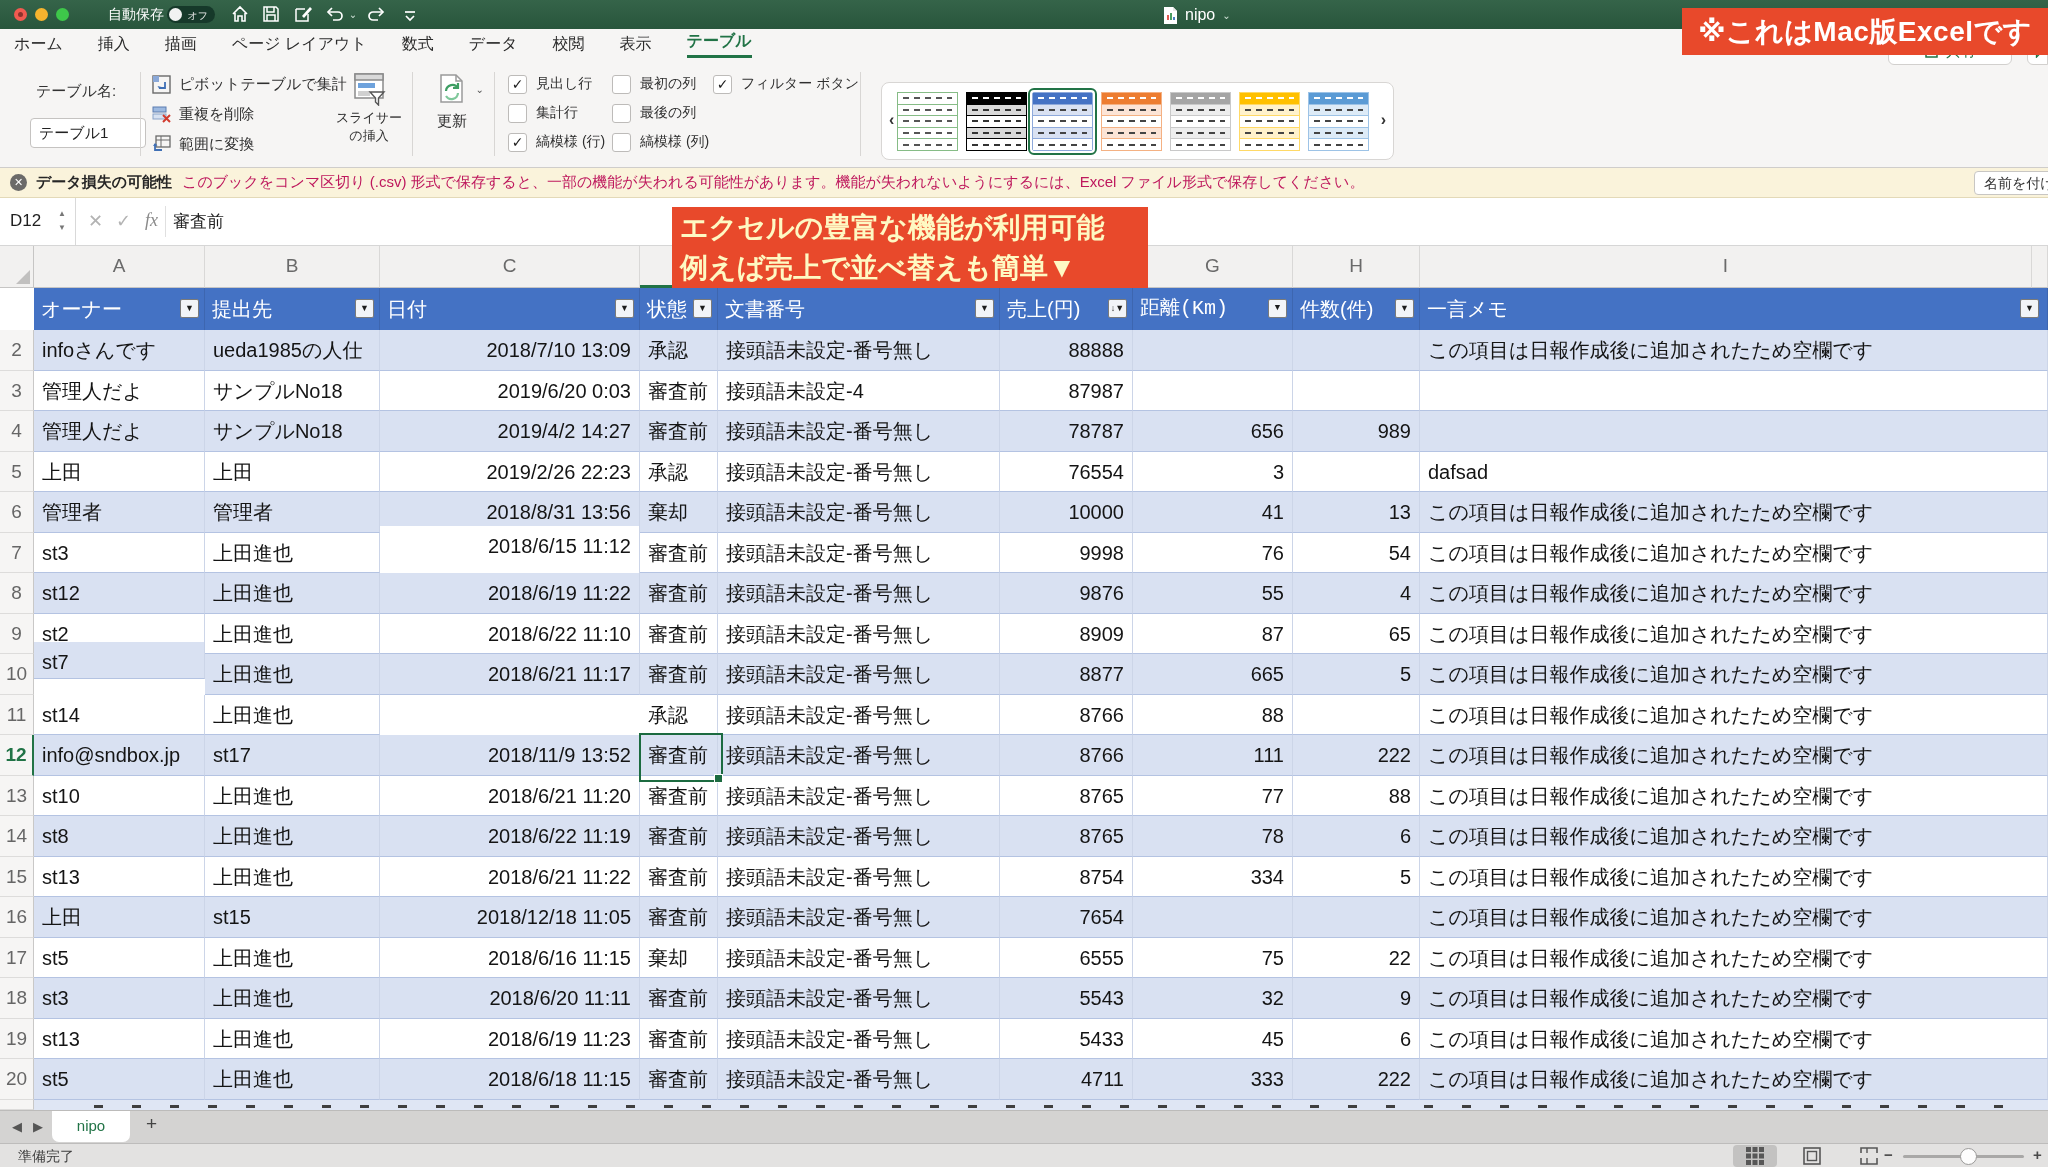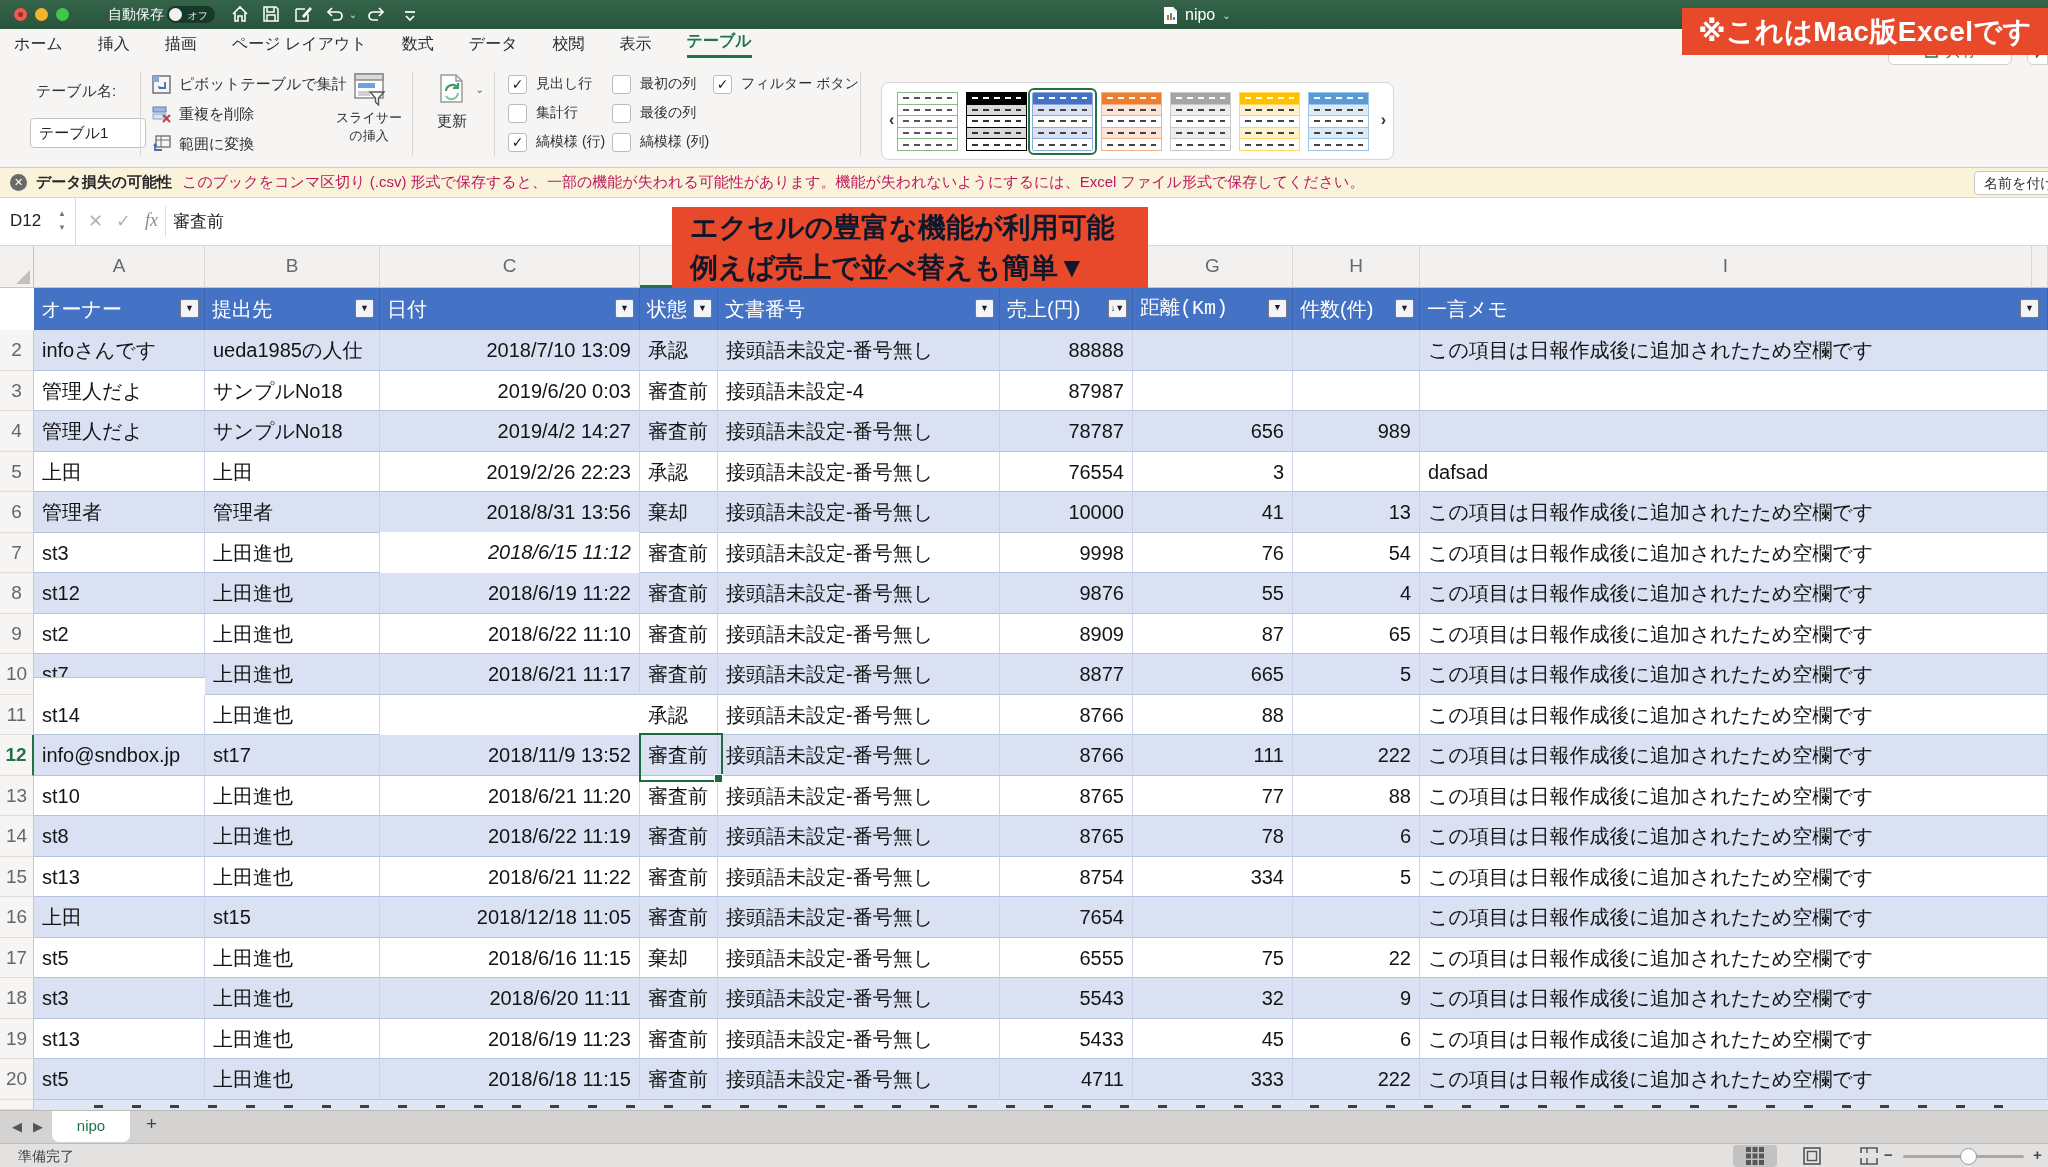--- a/index.html
+++ b/index.html
@@ -19,22 +19,22 @@
   .toggle .knob{position:absolute;left:2px;top:2px;width:13px;height:13px;border-radius:50%;background:#f2f2f2;}
   .toggle .tlabel{position:absolute;right:7px;top:3px;font-size:10px;color:#e8e8e8;}
   .tbicon{position:absolute;top:4px;width:22px;height:22px;color:#fff;text-align:center;}
   .tbicon svg{width:20px;height:20px;}
   .doctitle{position:absolute;left:1163px;top:4px;height:22px;color:#fff;font-size:16px;display:flex;align-items:center;gap:7px;}
   .chev{font-size:10px;color:#cfe0d6;}
 
   
   .banner{left:1682px;top:8px;width:366px;height:47px;background:#e8492b;color:#fff;font-weight:bold;
           font-size:28px;text-align:center;line-height:47px;z-index:60;letter-spacing:0.5px;}
-  .annotation{left:672px;top:207px;width:476px;height:81px;background:#e8492b;color:#0f172a;font-weight:bold;
-              font-size:28px;line-height:40px;padding:1px 0 0 18px;z-index:40;white-space:nowrap;}
+  .annotation{left:672px;top:207px;width:476px;height:81px;background:#e8492b;color:#fef9c3;font-weight:bold;
+              font-size:28px;line-height:40px;padding:1px 0 0 8px;z-index:40;white-space:nowrap;}
 
   
   .tabrow{left:0;top:29px;width:2048px;height:31px;background:#f6f5f4;}
   .tabs{position:absolute;left:14px;top:0;display:flex;gap:35px;height:31px;align-items:center;}
   .rtab{font-size:16px;color:#2b2b2b;white-space:nowrap;}
   .rtab.active{color:#217346;font-weight:bold;border-bottom:3px solid #217346;padding-bottom:3px;}
   .sharebtn{left:1888px;top:37px;width:124px;height:28px;background:#fff;border:1px solid #d2d0ce;border-radius:6px;
             color:#217346;font-size:15px;display:flex;align-items:center;justify-content:center;gap:6px;z-index:5;}
   .minibtn{left:2027px;top:37px;width:21px;height:28px;background:#fff;border:1px solid #d2d0ce;border-radius:6px 0 0 6px;
            color:#217346;display:flex;align-items:center;padding-left:5px;z-index:5;}
@@ -514,21 +514,21 @@
       <div class="gcell dcell band ar" style="left: 380px; top: 246px; width: 260px; height: 40.5px; position: absolute;">2018/8/31 13:56</div>
       <div class="gcell dcell band" style="left: 640px; top: 246px; width: 78px; height: 40.5px; position: absolute;">棄却</div>
       <div class="gcell dcell band" style="left: 718px; top: 246px; width: 282px; height: 40.5px; position: absolute;">接頭語未設定-番号無し</div>
       <div class="gcell dcell band ar" style="left: 1000px; top: 246px; width: 133px; height: 40.5px; position: absolute;">10000</div>
       <div class="gcell dcell band ar" style="left: 1133px; top: 246px; width: 160px; height: 40.5px; position: absolute;">41</div>
       <div class="gcell dcell band ar" style="left: 1293px; top: 246px; width: 127px; height: 40.5px; position: absolute;">13</div>
       <div class="gcell dcell band" style="left: 1420px; top: 246px; width: 628px; height: 40.5px; position: absolute;">この項目は日報作成後に追加されたため空欄です</div>
       <div class="gcell rownum" style="left: 0px; top: 286.5px; width: 34px; height: 40.5px; position: absolute;">7</div>
       <div class="gcell dcell wrow" style="left: 34px; top: 286.5px; width: 171px; height: 40.5px; position: absolute;">st3</div>
       <div class="gcell dcell wrow" style="left: 205px; top: 286.5px; width: 175px; height: 40.5px; position: absolute;">上田進也</div>
-      <div class="gcell dcell wrow ar" style="left: 380px; top: 286px; width: 260px; height: 57px; position: absolute; font-style: italic;">2018/6/15 11:12</div>
+      <div class="gcell dcell wrow ar" style="left: 380px; top: 280px; width: 260px; height: 57px; position: absolute;">2018/6/15 11:12</div>
       <div class="gcell dcell wrow" style="left: 640px; top: 286.5px; width: 78px; height: 40.5px; position: absolute;">審査前</div>
       <div class="gcell dcell wrow" style="left: 718px; top: 286.5px; width: 282px; height: 40.5px; position: absolute;">接頭語未設定-番号無し</div>
       <div class="gcell dcell wrow ar" style="left: 1000px; top: 286.5px; width: 133px; height: 40.5px; position: absolute;">9998</div>
       <div class="gcell dcell wrow ar" style="left: 1133px; top: 286.5px; width: 160px; height: 40.5px; position: absolute;">76</div>
       <div class="gcell dcell wrow ar" style="left: 1293px; top: 286.5px; width: 127px; height: 40.5px; position: absolute;">54</div>
       <div class="gcell dcell wrow" style="left: 1420px; top: 286.5px; width: 628px; height: 40.5px; position: absolute;">この項目は日報作成後に追加されたため空欄です</div>
       <div class="gcell rownum" style="left: 0px; top: 327px; width: 34px; height: 40.5px; position: absolute;">8</div>
       <div class="gcell dcell band" style="left: 34px; top: 327px; width: 171px; height: 40.5px; position: absolute;">st12</div>
       <div class="gcell dcell band" style="left: 205px; top: 327px; width: 175px; height: 40.5px; position: absolute;">上田進也</div>
       <div class="gcell dcell band ar" style="left: 380px; top: 327px; width: 260px; height: 40.5px; position: absolute;">2018/6/19 11:22</div>
@@ -542,21 +542,21 @@
       <div class="gcell dcell wrow" style="left: 34px; top: 367.5px; width: 171px; height: 40.5px; position: absolute;">st2</div>
       <div class="gcell dcell wrow" style="left: 205px; top: 367.5px; width: 175px; height: 40.5px; position: absolute;">上田進也</div>
       <div class="gcell dcell wrow ar" style="left: 380px; top: 367.5px; width: 260px; height: 40.5px; position: absolute;">2018/6/22 11:10</div>
       <div class="gcell dcell wrow" style="left: 640px; top: 367.5px; width: 78px; height: 40.5px; position: absolute;">審査前</div>
       <div class="gcell dcell wrow" style="left: 718px; top: 367.5px; width: 282px; height: 40.5px; position: absolute;">接頭語未設定-番号無し</div>
       <div class="gcell dcell wrow ar" style="left: 1000px; top: 367.5px; width: 133px; height: 40.5px; position: absolute;">8909</div>
       <div class="gcell dcell wrow ar" style="left: 1133px; top: 367.5px; width: 160px; height: 40.5px; position: absolute;">87</div>
       <div class="gcell dcell wrow ar" style="left: 1293px; top: 367.5px; width: 127px; height: 40.5px; position: absolute;">65</div>
       <div class="gcell dcell wrow" style="left: 1420px; top: 367.5px; width: 628px; height: 40.5px; position: absolute;">この項目は日報作成後に追加されたため空欄です</div>
       <div class="gcell rownum" style="left: 0px; top: 408px; width: 34px; height: 40.5px; position: absolute;">10</div>
-      <div class="gcell dcell band" style="left: 34px; top: 408px; width: 171px; height: 24px; position: absolute;">st7</div>
+      <div class="gcell dcell band" style="left: 34px; top: 396px; width: 171px; height: 37px; position: absolute;">st7</div>
       <div class="gcell dcell band" style="left: 205px; top: 408px; width: 175px; height: 40.5px; position: absolute;">上田進也</div>
       <div class="gcell dcell band ar" style="left: 380px; top: 408px; width: 260px; height: 40.5px; position: absolute;">2018/6/21 11:17</div>
       <div class="gcell dcell band" style="left: 640px; top: 408px; width: 78px; height: 40.5px; position: absolute;">審査前</div>
       <div class="gcell dcell band" style="left: 718px; top: 408px; width: 282px; height: 40.5px; position: absolute;">接頭語未設定-番号無し</div>
       <div class="gcell dcell band ar" style="left: 1000px; top: 408px; width: 133px; height: 40.5px; position: absolute;">8877</div>
       <div class="gcell dcell band ar" style="left: 1133px; top: 408px; width: 160px; height: 40.5px; position: absolute;">665</div>
       <div class="gcell dcell band ar" style="left: 1293px; top: 408px; width: 127px; height: 40.5px; position: absolute;">5</div>
       <div class="gcell dcell band" style="left: 1420px; top: 408px; width: 628px; height: 40.5px; position: absolute;">この項目は日報作成後に追加されたため空欄です</div>
       <div class="gcell rownum" style="left: 0px; top: 448.5px; width: 34px; height: 40.5px; position: absolute;">11</div>
       <div class="gcell dcell wrow" style="left: 34px; top: 448.5px; width: 171px; height: 40.5px; position: absolute;">st14</div>

